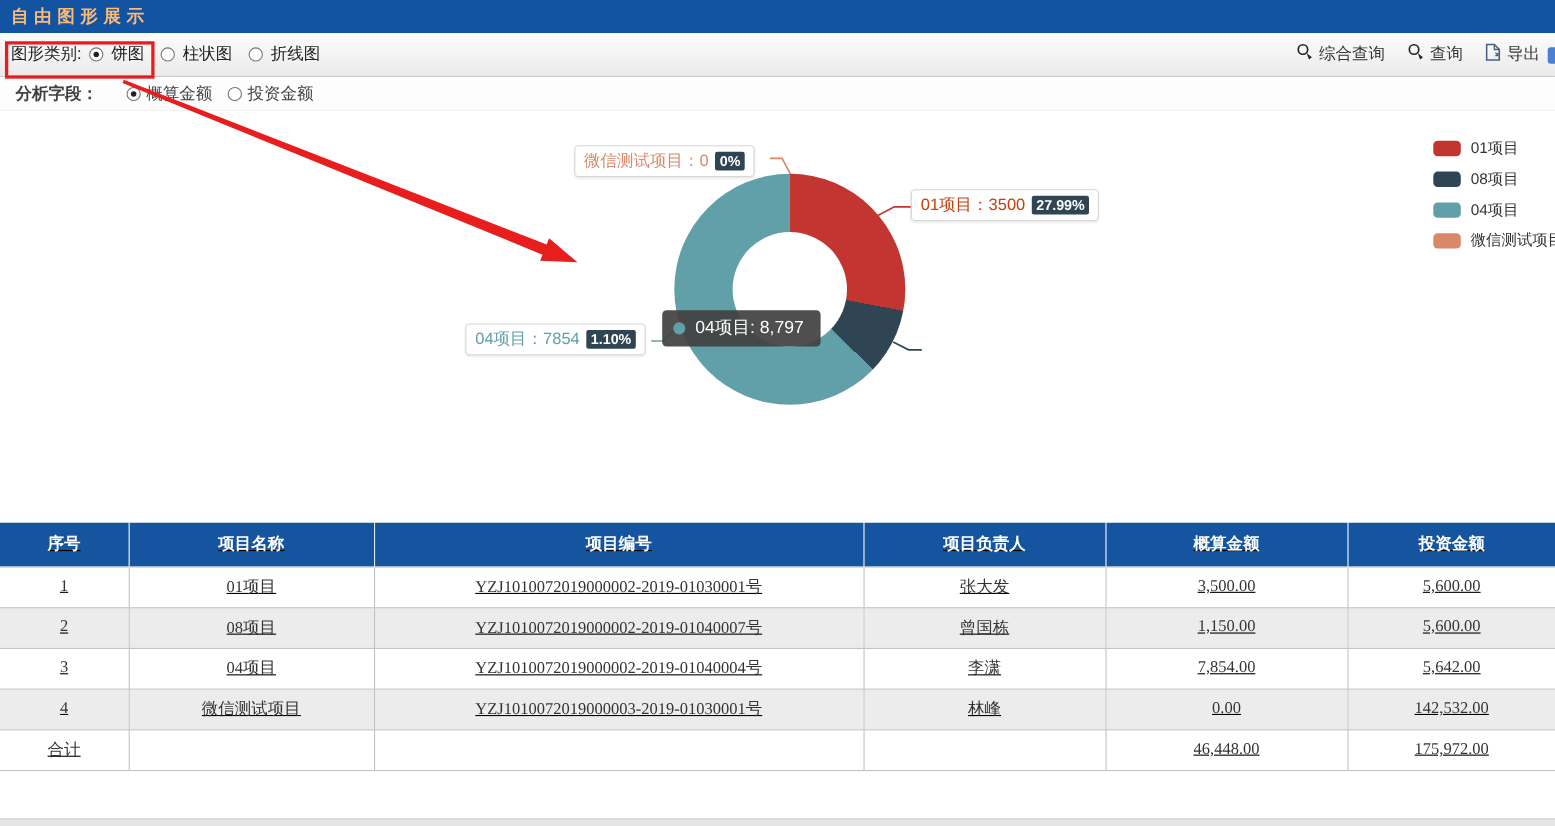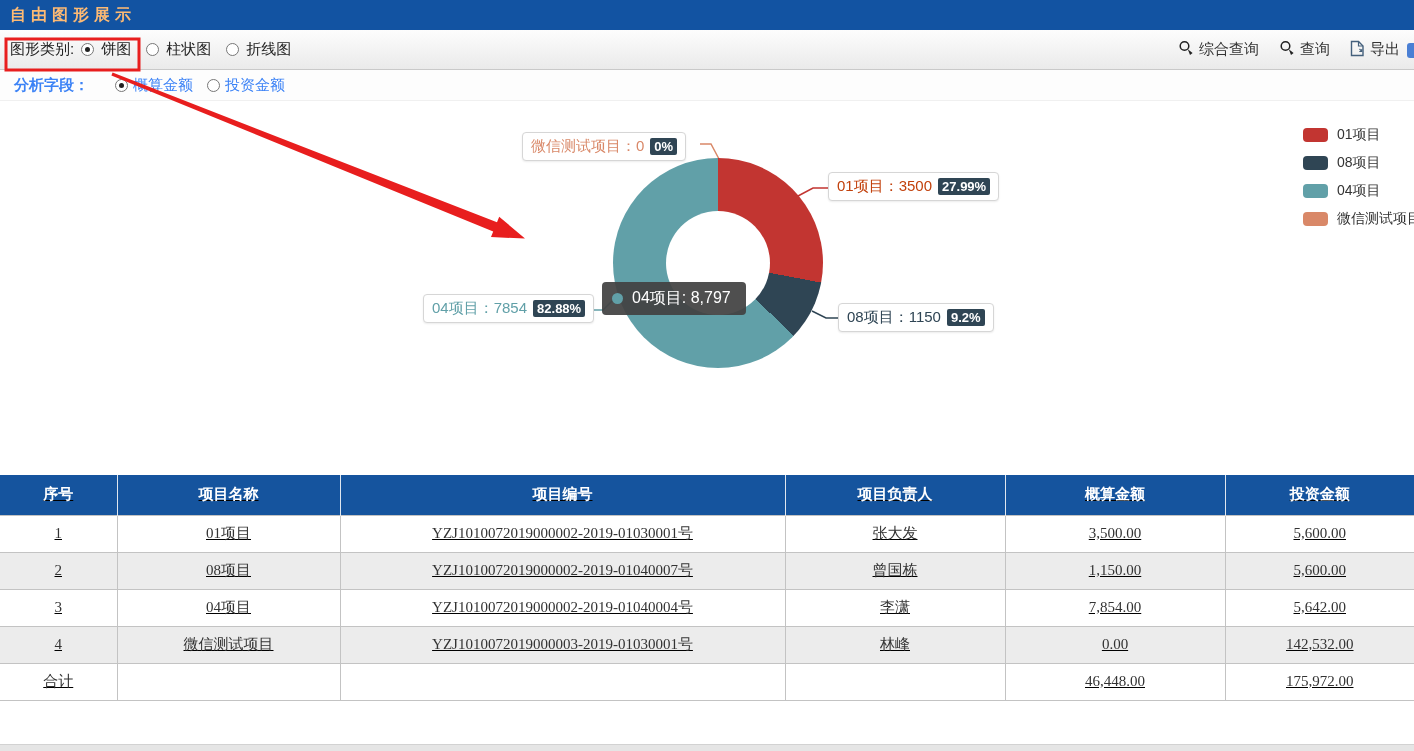--- a/index.html
+++ b/index.html
@@ -112,21 +112,21 @@
             <path d="M1.5 1.5 H8.5 L13 6 V15.5 H1.5 Z" fill="none" stroke="#44607c" stroke-width="1.4"></path>
             <path d="M8.5 1.5 V6 H13" fill="none" stroke="#44607c" stroke-width="1.2"></path>
             <path d="M9.5 9 l2.3 2.3 M11.8 9 l0 2.5 l-2.5 0" fill="none" stroke="#44607c" stroke-width="1.1"></path>
           </svg></span>
       <span>导出</span>
     </a>
   </div>
   <span class="partial-icon"></span>
 </div>
 
-<div class="field-row" style="color: #3b82f6;">
+<div class="field-row" style="color: #404040;">
   <span class="field-label">分析字段：</span>
   <span class="radio checked"></span>
   <span class="field-opt">概算金额</span>
   <span class="radio"></span>
   <span class="field-opt">投资金额</span>
 </div>
 
 <div class="chart-area">
 
   <svg class="leader-lines">
@@ -141,27 +141,23 @@
   </div>
 
   <div class="callout callout-wechat">
     <span style="color: rgb(217, 136, 104);">微信测试项目：0</span>
     <span class="pct-badge" style="background: rgb(47, 69, 84);">0%</span>
   </div>
   <div class="callout callout-01">
     <span style="color: #c2410c;">01项目：3500</span>
     <span class="pct-badge" style="background: rgb(47, 69, 84);">27.99%</span>
   </div>
-  <div class="callout callout-08">
-    <span style="color: rgb(47, 69, 84);">08项目：1150</span>
-    <span class="pct-badge" style="background: rgb(47, 69, 84);">9.2%</span>
-  </div>
   <div class="callout callout-04">
     <span style="color: rgb(97, 160, 168);">04项目：7854</span>
-    <span class="pct-badge" style="background: rgb(47, 69, 84);">82.88%</span>
+    <span class="pct-badge" style="background: rgb(47, 69, 84);">1.10%</span>
   </div>
 
   <div class="chart-tooltip">
     <span class="tooltip-dot" style="background: rgb(97, 160, 168);"></span>
     <span>04项目: 8,797</span>
   </div>
 
   <div class="chart-legend">
       <div class="legend-item">
         <span class="legend-swatch" style="background: rgb(194, 53, 49);"></span>

